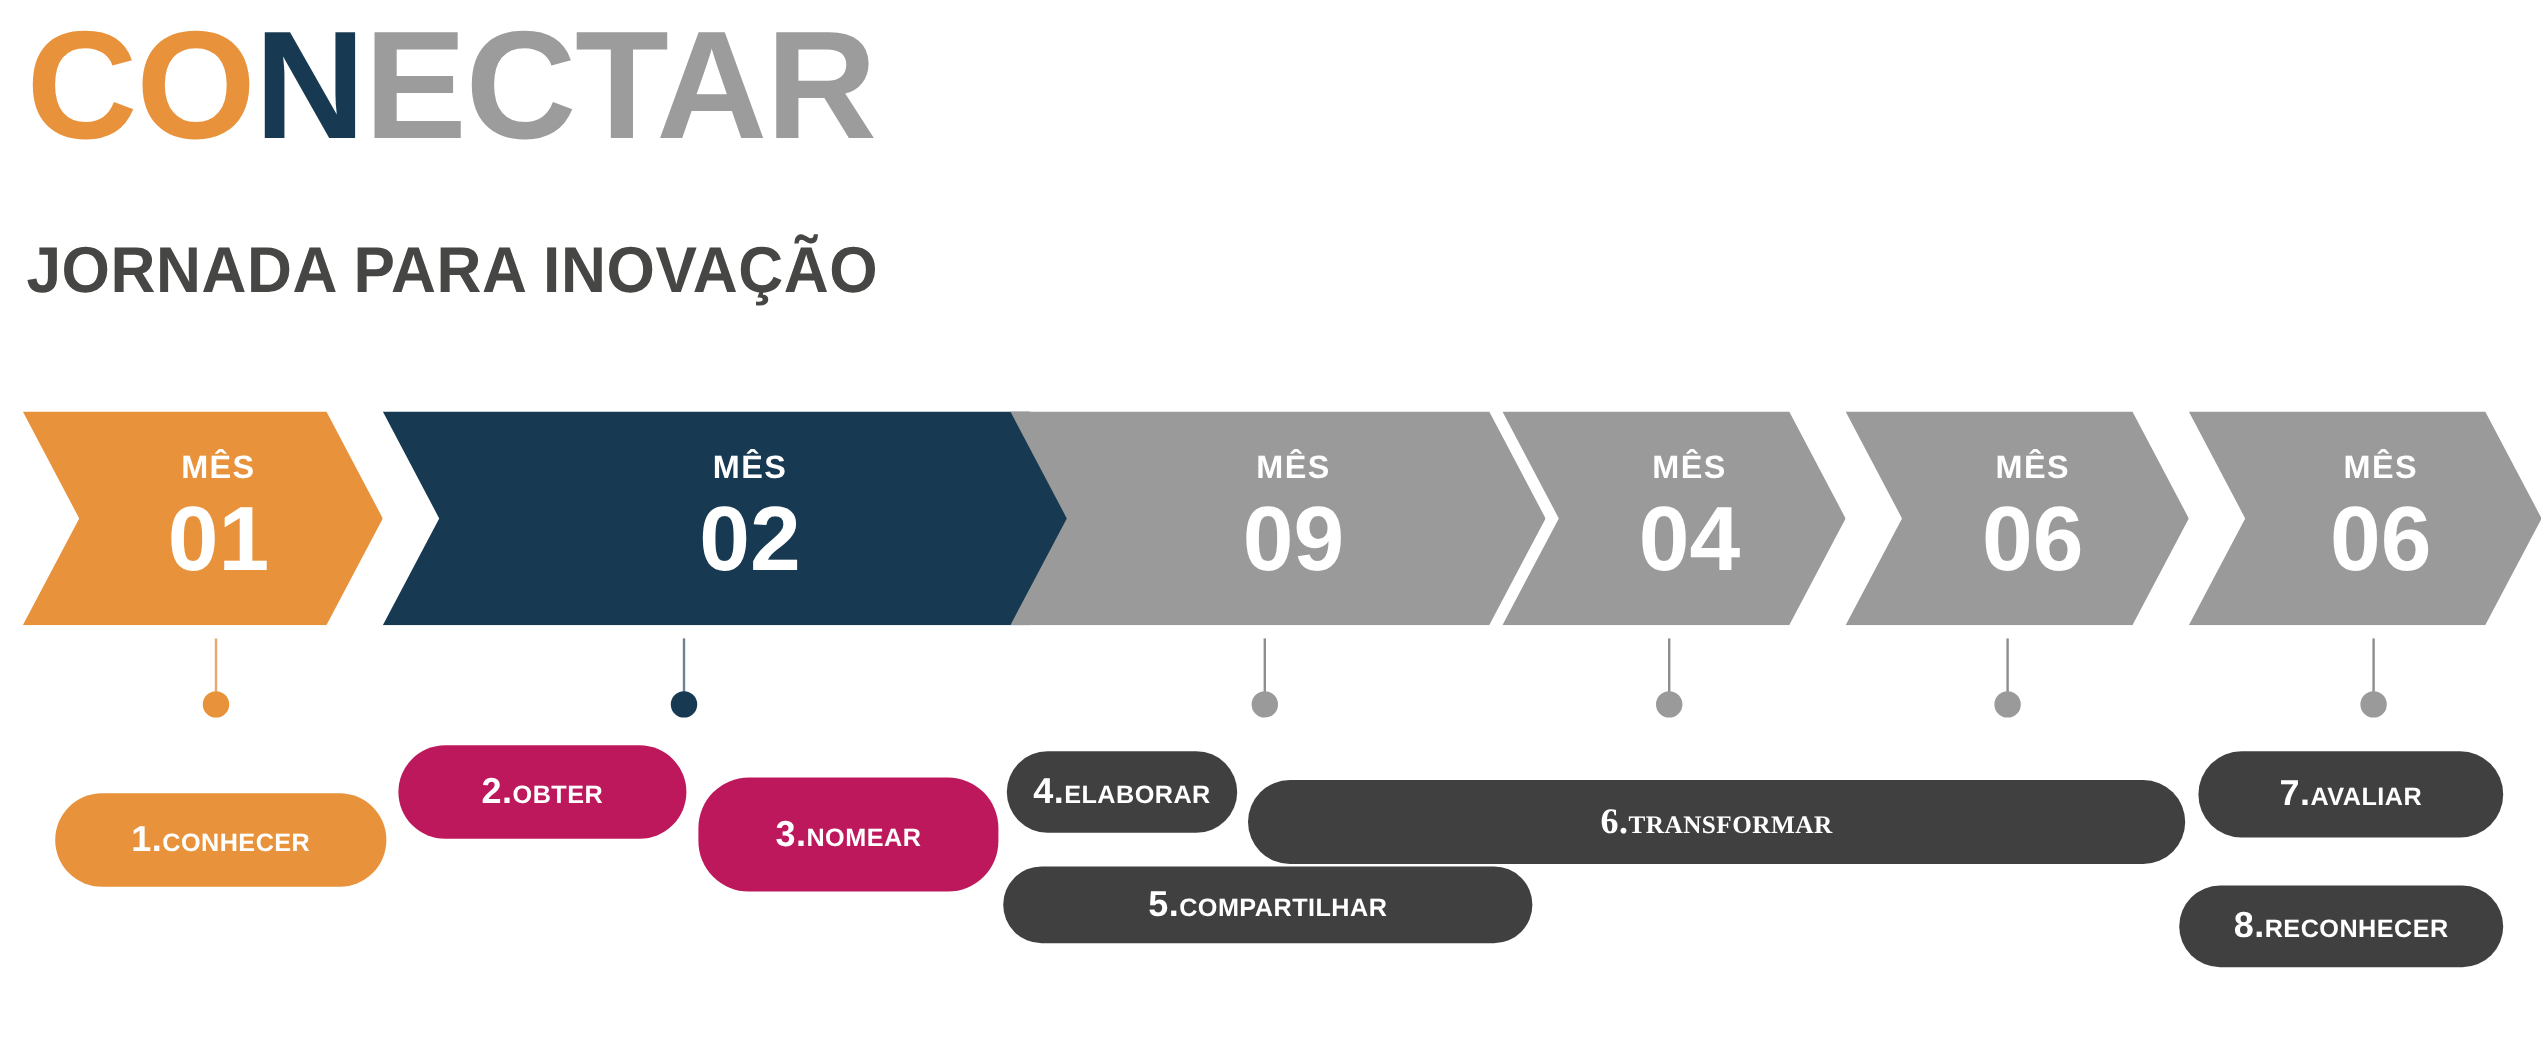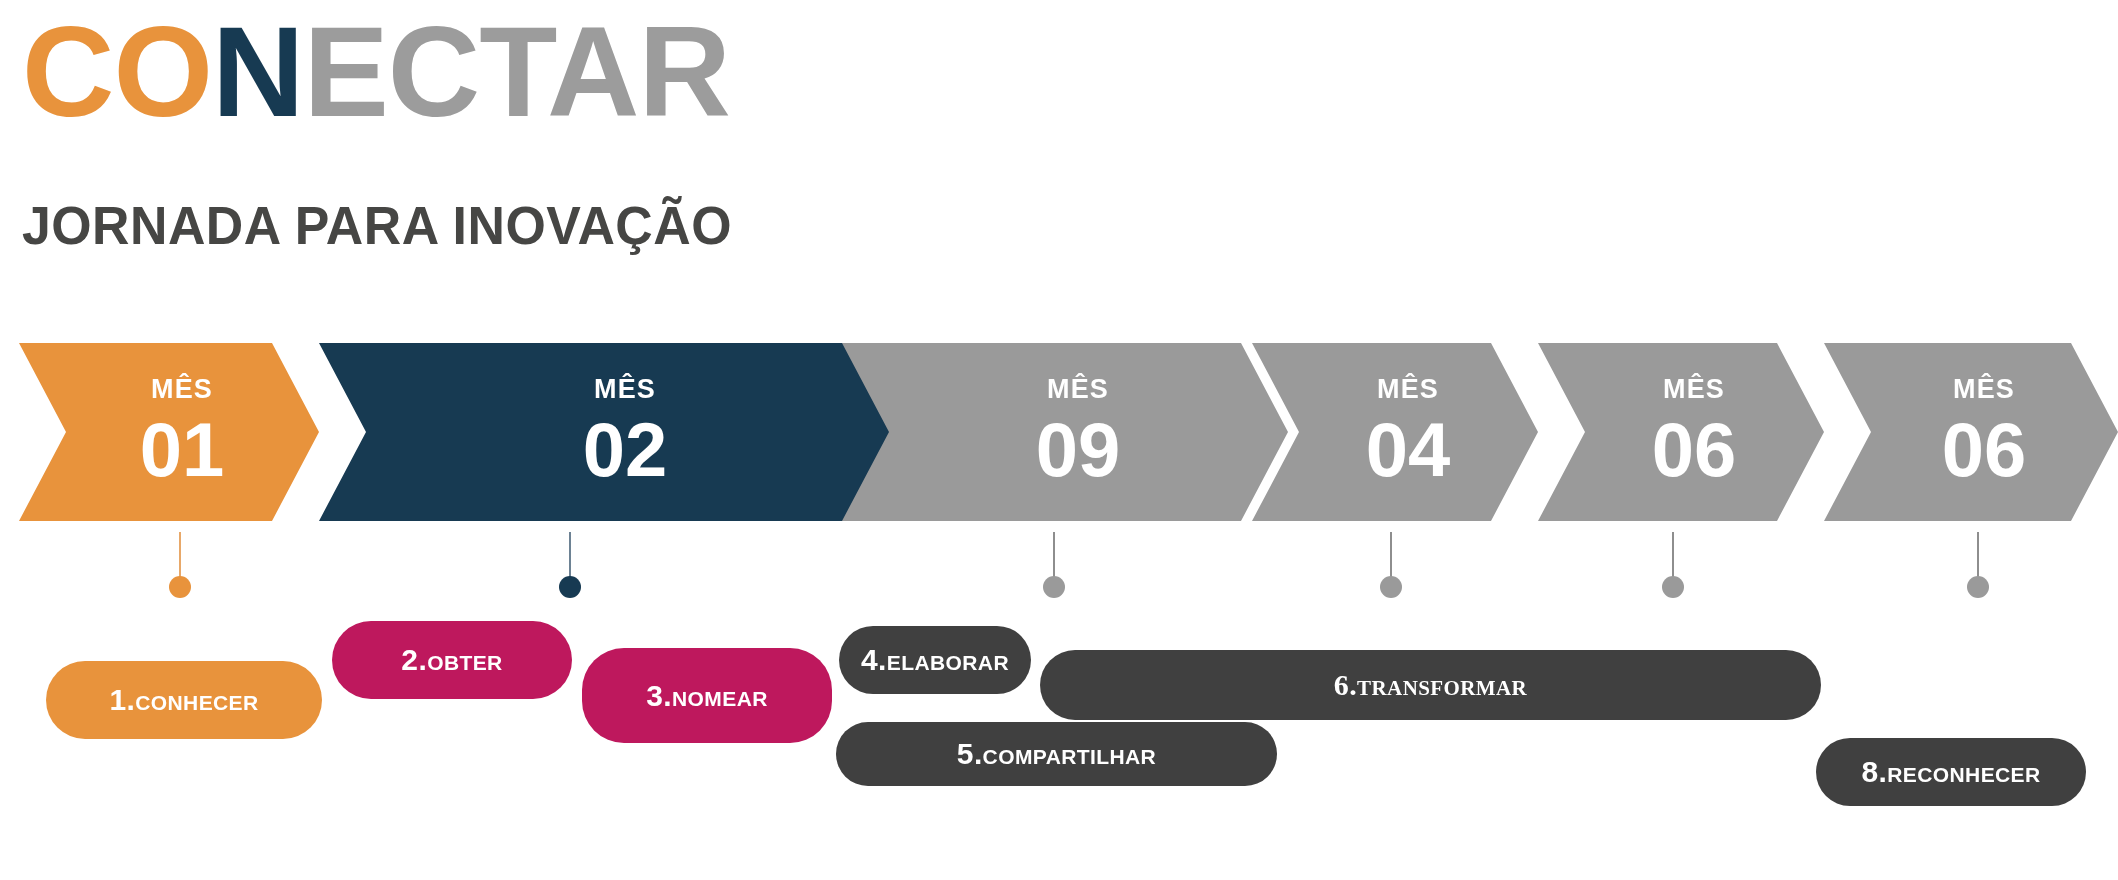--- a/index.html
+++ b/index.html
@@ -244,20 +244,23 @@
   </div>
 
   <div class="pill gray" style="left:839px; top:626px; width:192px; height:68px;">
     <span class="pill-label">4.Elaborar</span>
   </div>
 
   <div class="pill gray" style="left:1040px; top:650px; width:781px; height:70px;font-family:Liberation Serif, serif;">
     <span class="pill-label">6.Transformar</span>
   </div>
 
+  <div class="pill gray" style="left:1832px; top:626px; width:254px; height:72px;">
+    <span class="pill-label">7.Avaliar</span>
+  </div>
 
   <div class="pill gray" style="left:836px; top:722px; width:441px; height:64px;">
     <span class="pill-label">5.Compartilhar</span>
   </div>
 
   <div class="pill gray" style="left:1816px; top:738px; width:270px; height:68px;">
     <span class="pill-label">8.Reconhecer</span>
   </div>
 
 </div>

